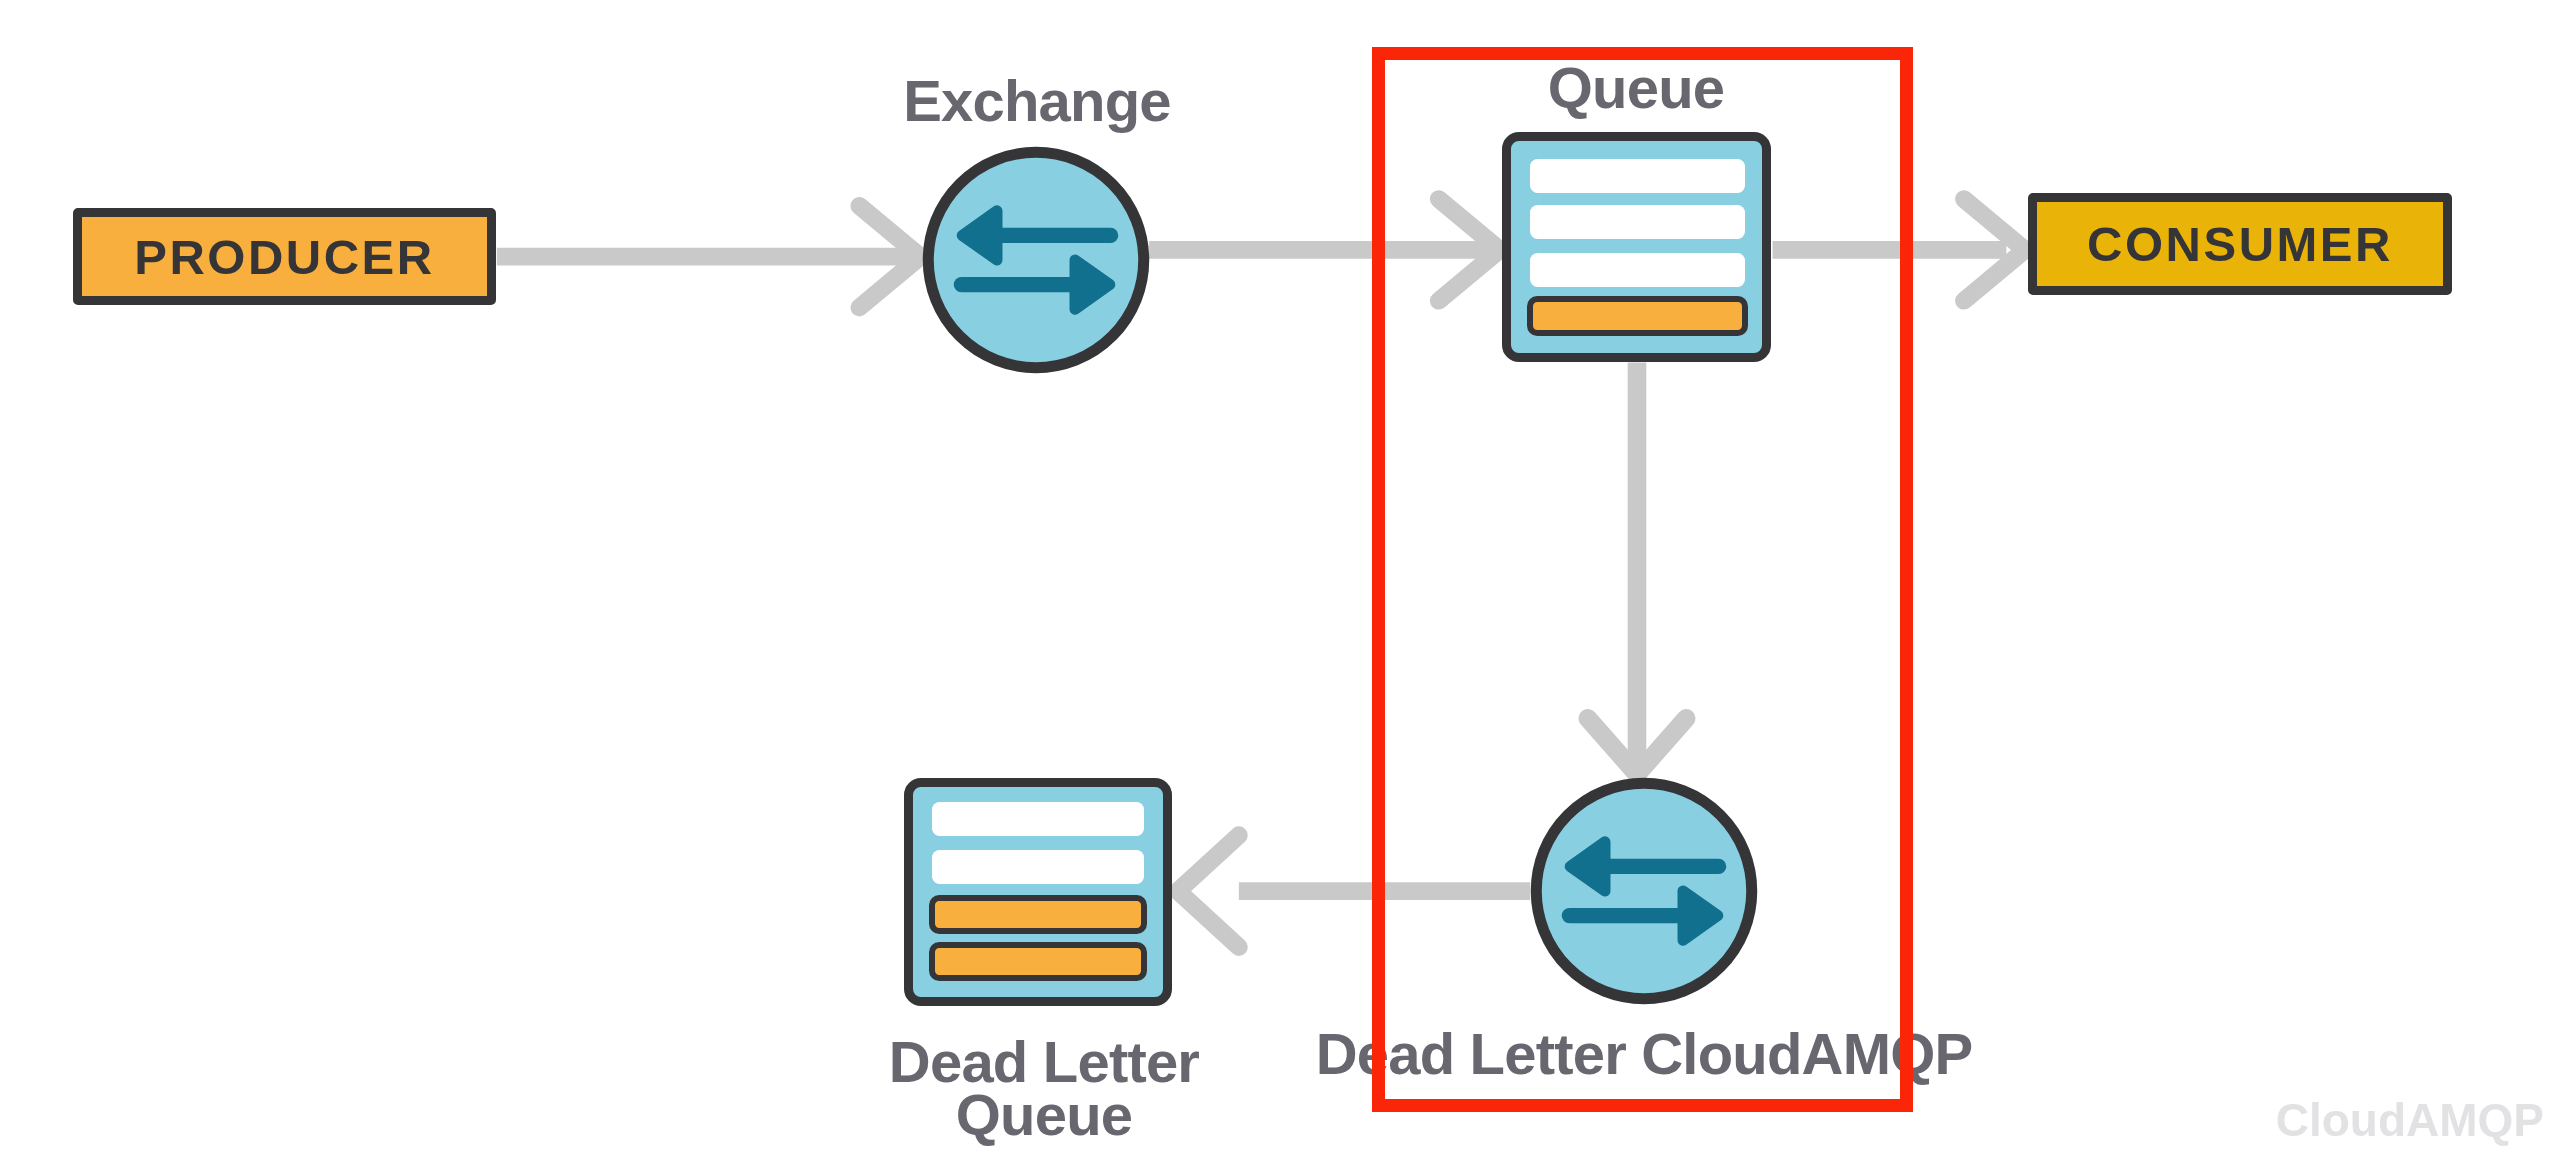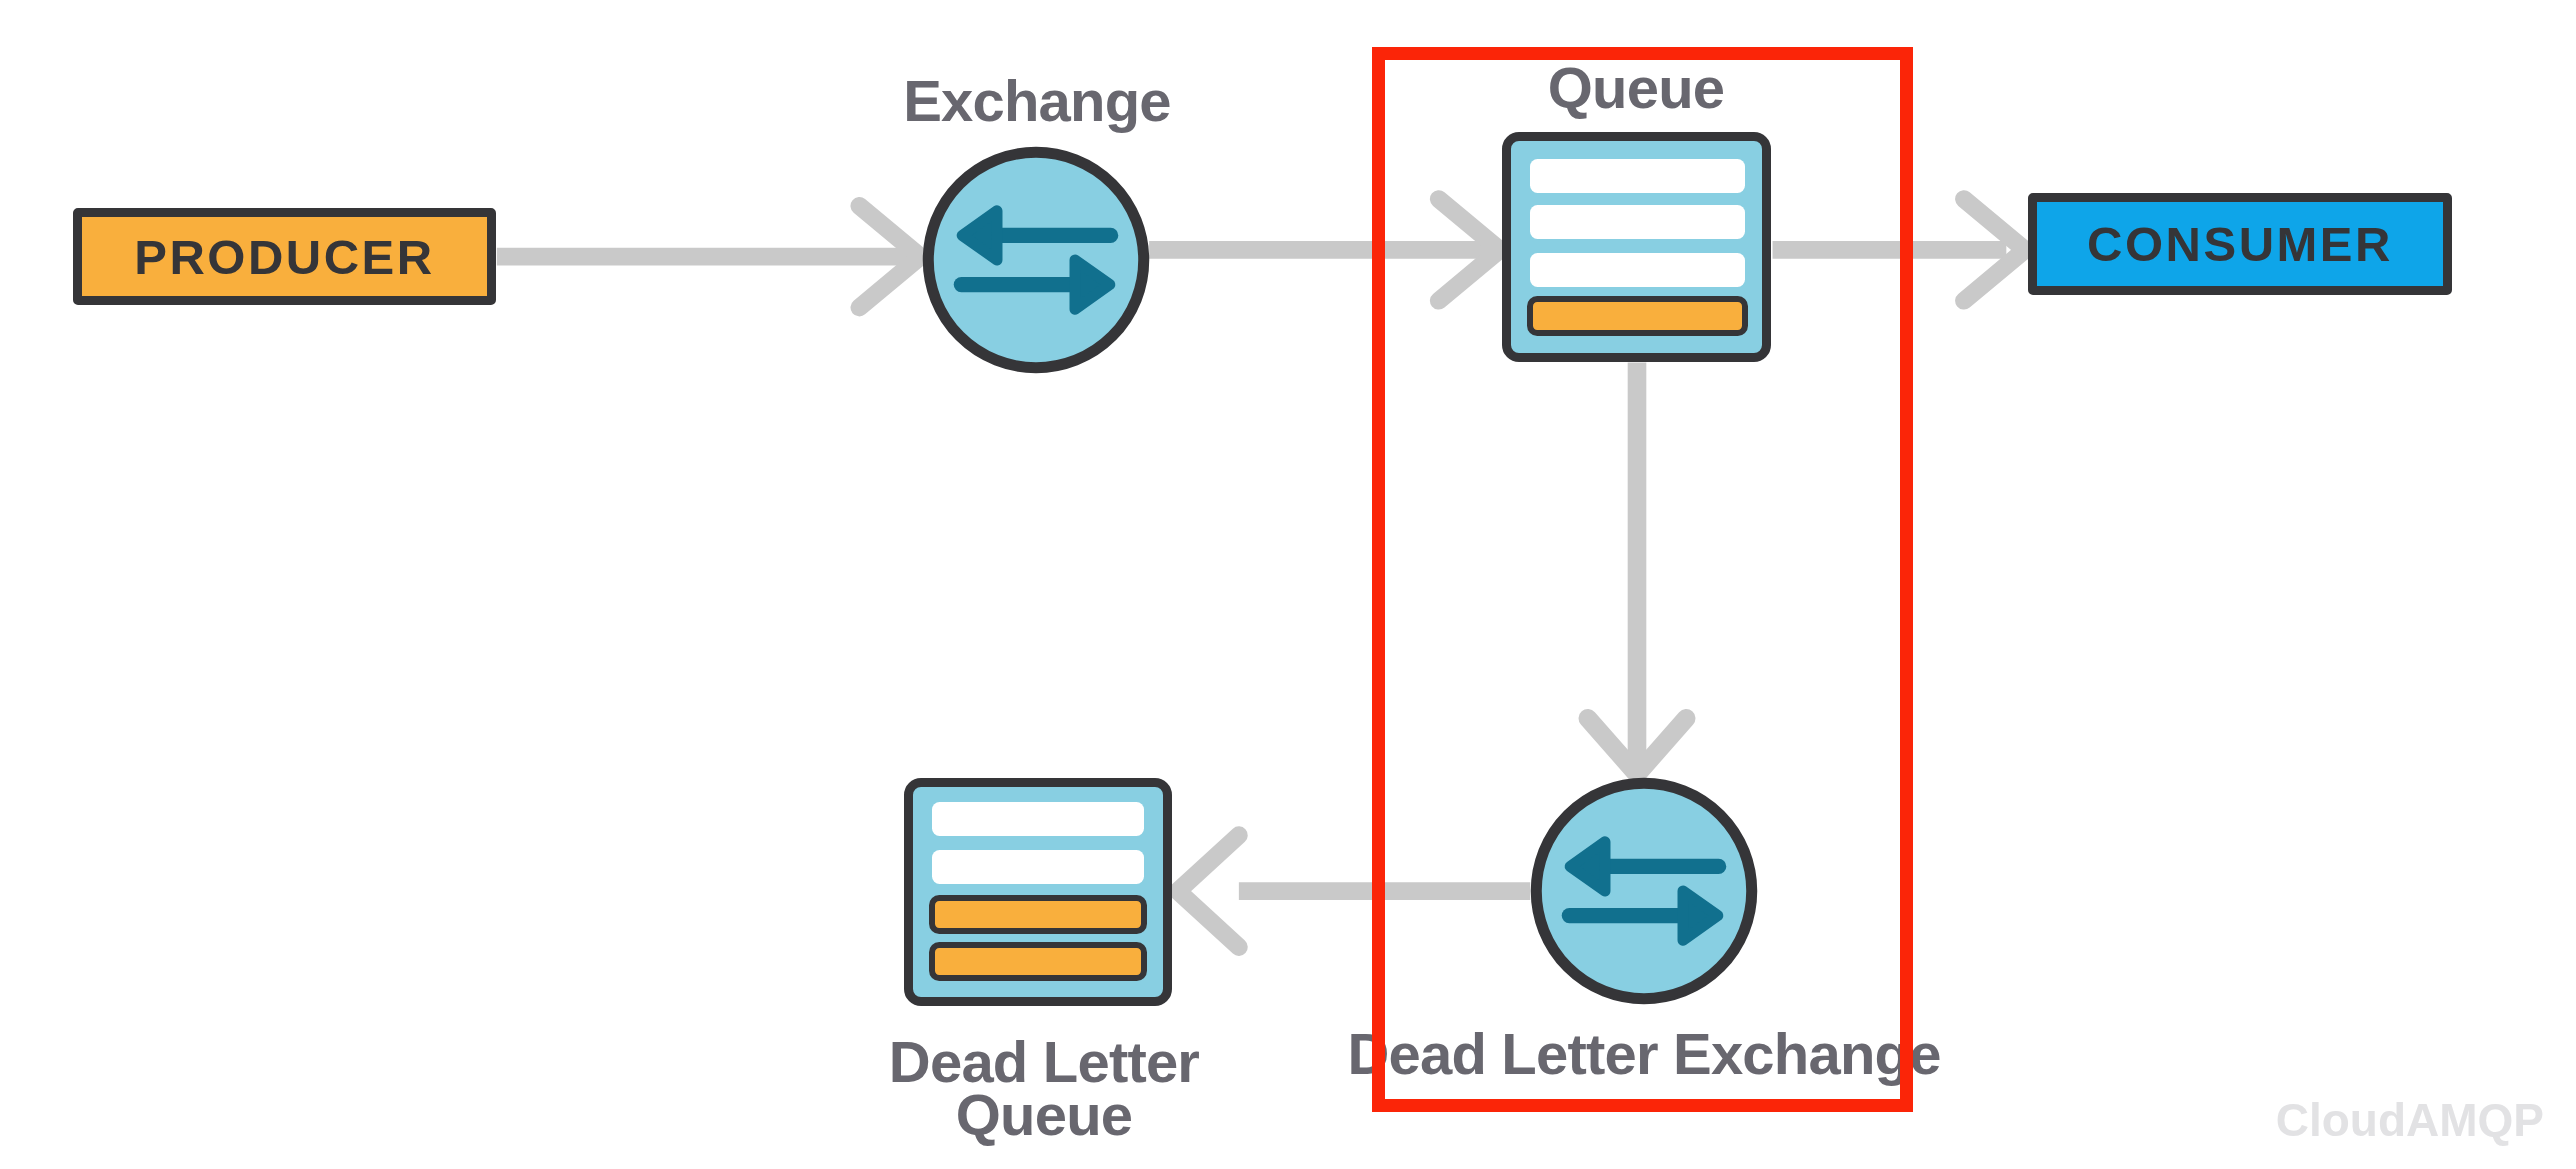--- a/index.html
+++ b/index.html
@@ -25,21 +25,21 @@
     border-radius: 5px;
     display: flex;
     align-items: center;
     justify-content: center;
     font-weight: bold;
     font-size: 49px;
     letter-spacing: 2.5px;
     color: #353538;
   }
   #producer-box { left: 73px;   top: 208px; width: 423px; height: 97px; background: #F9AF3D; }
-  #consumer-box { left: 2028px; top: 193px; width: 424px; height: 102px; background: #0ea5e9; }
+  #consumer-box { left: 2028px; top: 193px; width: 424px; height: 102px; background: #eab308; }
 
   
   .diagram-label {
     position: absolute;
     transform: translateX(-50%);
     font-weight: bold;
     font-size: 58px;
     letter-spacing: -0.8px;
     color: #68676F;
     white-space: nowrap;
@@ -167,21 +167,21 @@
     <circle cx="145" cy="145" r="127" fill="#88CFE2" stroke="#353538" stroke-width="13"></circle>
     <g fill="none" stroke="#11708E" stroke-width="18" stroke-linecap="round">
       <path d="M101 116 H233"></path>
       <path d="M57 174 H197"></path>
     </g>
     <g fill="#11708E" stroke="#11708E" stroke-width="13" stroke-linejoin="round" stroke-linecap="round">
       <path d="M99 87 L58 116 L99 145 Z"></path>
       <path d="M191 145 L232 174 L191 203 Z"></path>
     </g>
   </svg>
-  <div id="label-dlx" class="diagram-label node">Dead Letter Exchange</div>
+  <div id="label-dlx" class="diagram-label node">Dead Letter CloudAMQP</div>
 
   <div id="dlq-icon" class="queue-icon node">
     <div class="q-bar white w1"></div>
     <div class="q-bar white w2"></div>
     <div class="q-bar orange o1"></div>
     <div class="q-bar orange o2"></div>
   </div>
   <div id="label-dlq" class="diagram-label node">
     <div>Dead Letter</div>
     <div>Queue</div>

